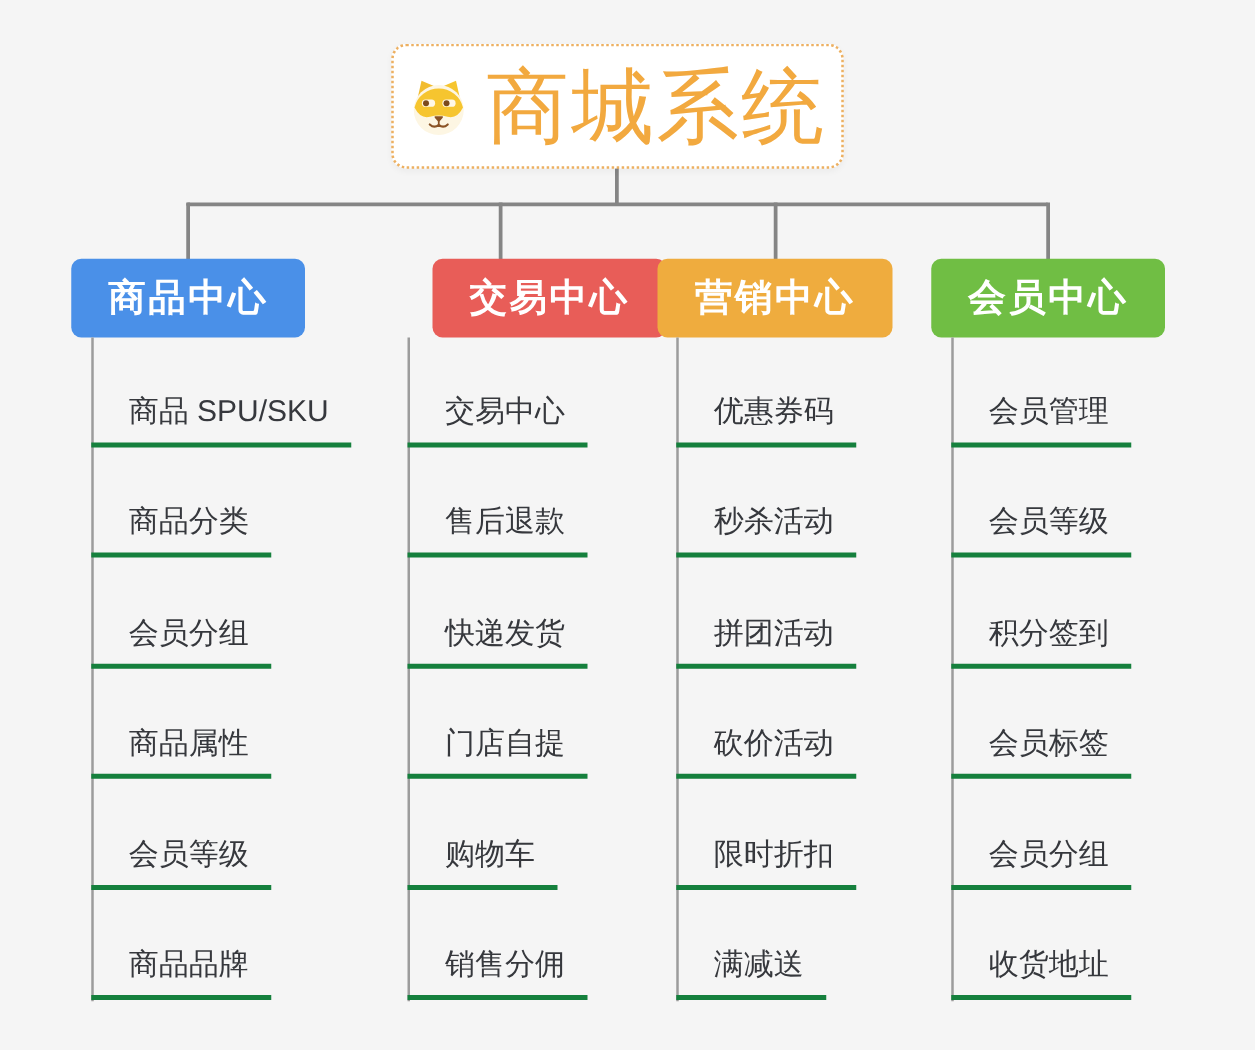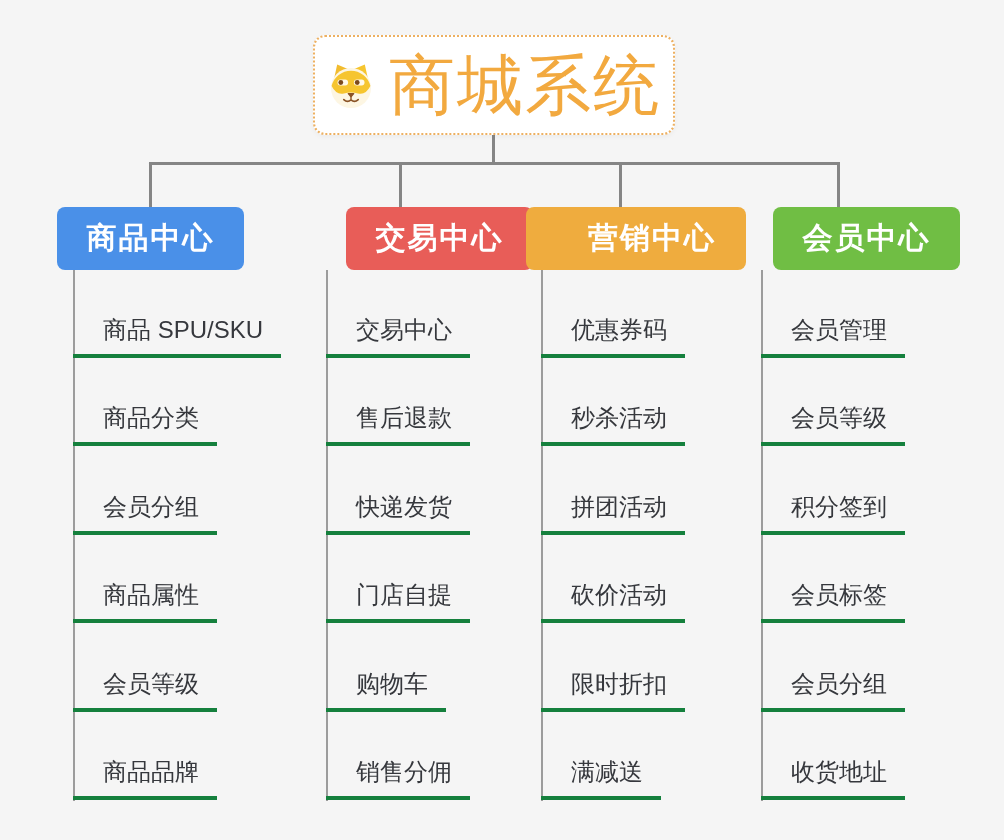--- a/index.html
+++ b/index.html
@@ -27,22 +27,22 @@
   .drop{top:162px;width:2.5px;height:46px;}
   .drop.d1{left:149px}.drop.d2{left:399px}.drop.d3{left:619px}.drop.d4{left:837px}
   
   .branch-box{
     position:absolute;top:207px;height:63px;border-radius:8px;
     display:flex;align-items:center;justify-content:center;
     color:#FFFFFF;font-size:30px;letter-spacing:2px;white-space:nowrap;font-weight:bold;
   }
   .b1{left:57px;width:187px;}
   .b2{left:307px;width:187px;}
-  .b3{left:526px;width:188px;padding-left:32px;}
-  .b4{left:745px;width:187px;margin-left:28px;}
+  .b3{left:526px;width:188px;}
+  .b4{left:745px;width:187px;}
   
   .leaf-vline{position:absolute;top:270px;width:2px;height:531px;background:#9C9C9C;}
   .v1{left:73px}.v2{left:326px}.v3{left:541px}.v4{left:761px}
   .leaf-col{position:absolute;top:269px;display:flex;flex-direction:column;align-items:flex-start;}
   .c1{left:73px}.c2{left:326px}.c3{left:541px}.c4{left:761px}
   .leaf{
     height:88.5px;box-sizing:border-box;border-bottom:4px solid #15803d;
     width:max-content;min-width:120px;
     padding:0 18px 9px 30px;display:flex;align-items:flex-end;
   }

